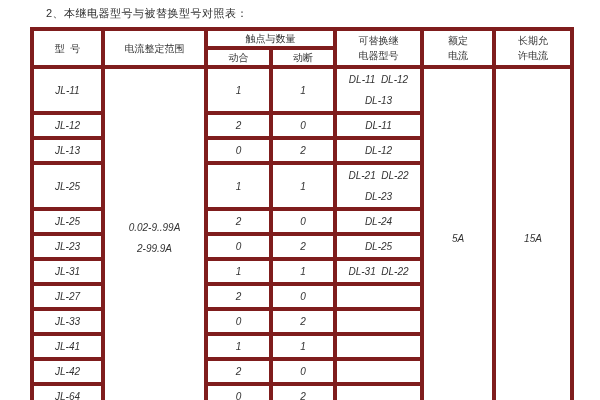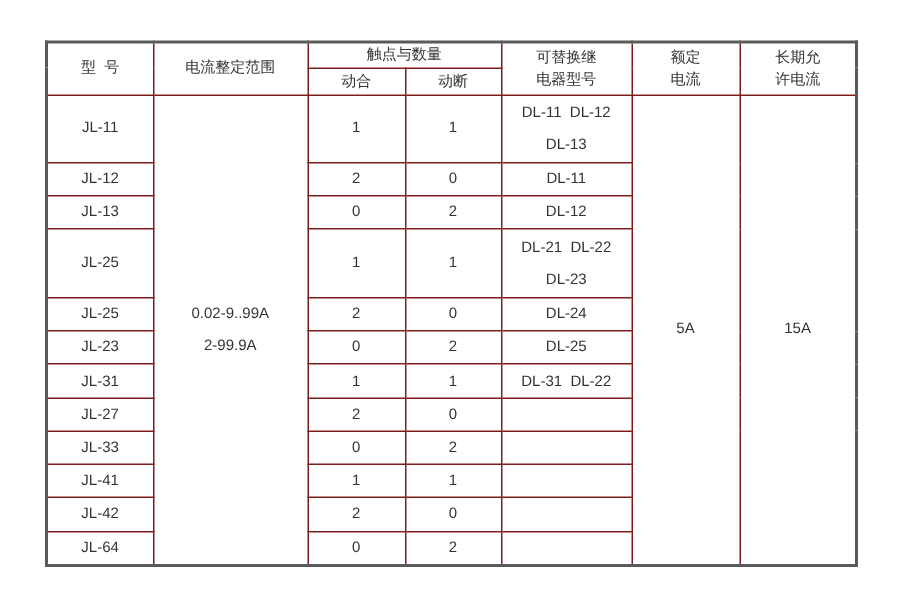--- a/index.html
+++ b/index.html
@@ -29,45 +29,46 @@
     left: 30px;
     top: 27px;
     width: 540px;
     height: 351px;
     border-collapse: collapse;
     table-layout: fixed;
     border: 2px solid #5a5a5a;
   }
   table.relay th,
   table.relay td {
-    border: 1px solid #7f1d1d;
+    border: 4px solid #7f1d1d;
     font-size: 10px;
     font-weight: normal;
     color: #333333;
     text-align: center;
     vertical-align: middle;
     white-space: pre-wrap;
     padding: 0;
   }
   table.relay th { line-height: 1.5; }
-  table.relay td { line-height: 2.1; }
+  table.relay td { line-height: 2.1; font-style: italic; }
   tr.hrow1 { height: 17px; }
   tr.hrow2 { height: 18px; }
   tbody tr { height: 22px; }
   tbody tr.tall { height: 45px; }
   td.replace-cell {
     text-align: left;
     padding-left: 13px;
   }
   td.range-cell { line-height: 2.2; }
 </style>
 </head>
 <body>
 
 <div class="page">
+  <div class="title">2、本继电器型号与被替换型号对照表：</div>
 
   <table class="relay">
     <colgroup>
       <col style="width:71px">
       <col style="width:103px">
       <col style="width:65px">
       <col style="width:64px">
       <col style="width:87px">
       <col style="width:72px">
       <col style="width:78px">

